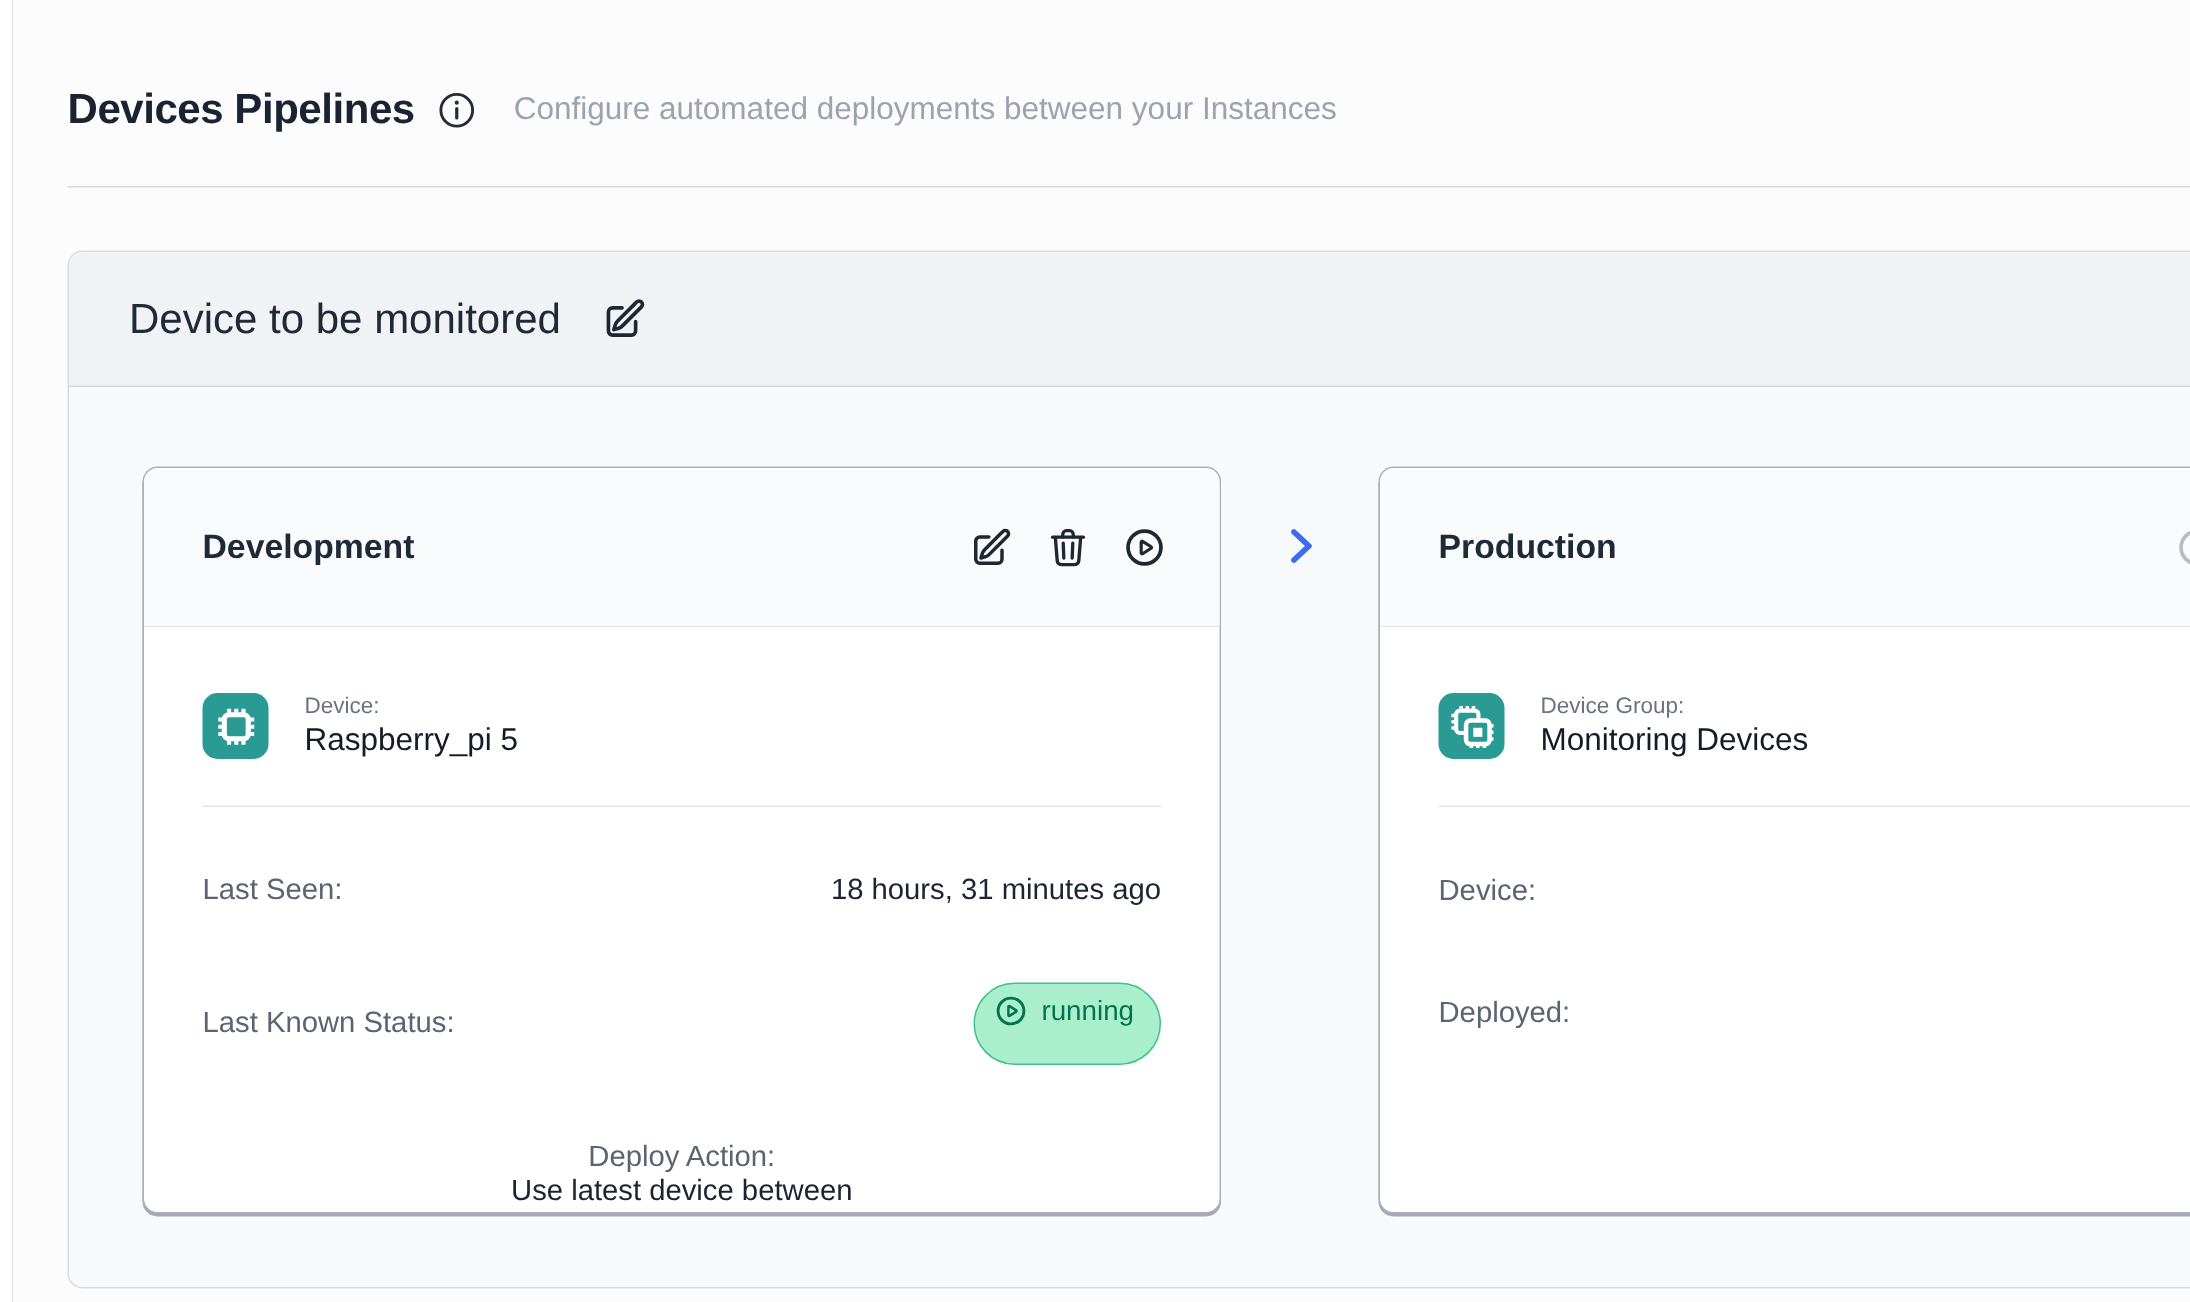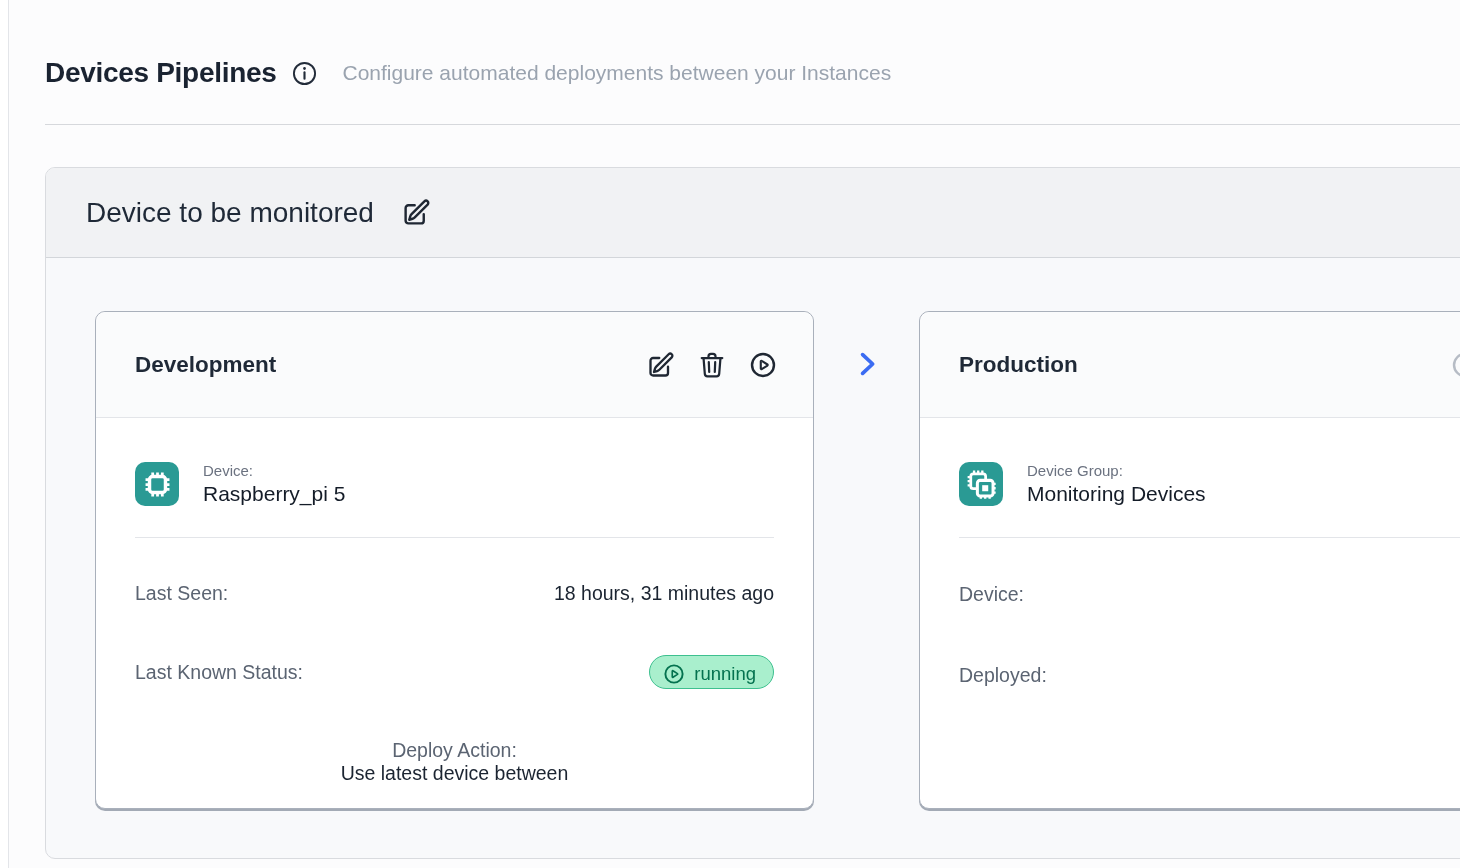--- a/index.html
+++ b/index.html
@@ -45,21 +45,21 @@
 
   .info-row { display:flex; align-items:center; justify-content:space-between; }
   .row-label { font-size:19.5px; color:#5b6472; }
   .row-value { font-size:19.5px; color:#1b2431; }
   .dev-r1 { margin-top:44px; }
   .dev-r2 { margin-top:50px; }
   .dev-r3 { margin-top:50px;flex-direction:column; }
   .prod-r1 { margin-top:36px; }
   .prod-r2 { margin-top:40px; }
 
-  .status-badge { display:inline-flex; align-items:center; gap:9px; padding:7px 17px 3px 13px; border-radius:999px; background:#a9efcd; border:1.5px solid #3ec08f; color:#04724f; font-size:18.5px; }
+  .status-badge { display:inline-flex; align-items:center; gap:9px; padding:7px 17px 24px 13px; border-radius:999px; background:#a9efcd; border:1.5px solid #3ec08f; color:#04724f; font-size:18.5px; }
   .status-badge svg { width:22px; height:22px; flex:none; }
 
   .count-pill { display:inline-flex; align-items:center; gap:8px; padding:8px 16px 8px 12px; border-radius:999px; background:#ffffff; border:1px solid #e4e6ea; font-size:19px; color:#1f2937; cursor:pointer; }
   .count-pill svg { width:23px; height:23px; color:#1f2733; flex:none; }
 
   .connector { height:106px; display:flex; align-items:center; justify-content:center; flex:none; }
   .connector.mid { width:105px; }
   .connector.right { width:90px; }
   .chevron-blue { width:30px; height:30px; color:#3b6cf2; }
   .chevron-gray { width:26px; height:26px; color:#99a1ad; }

